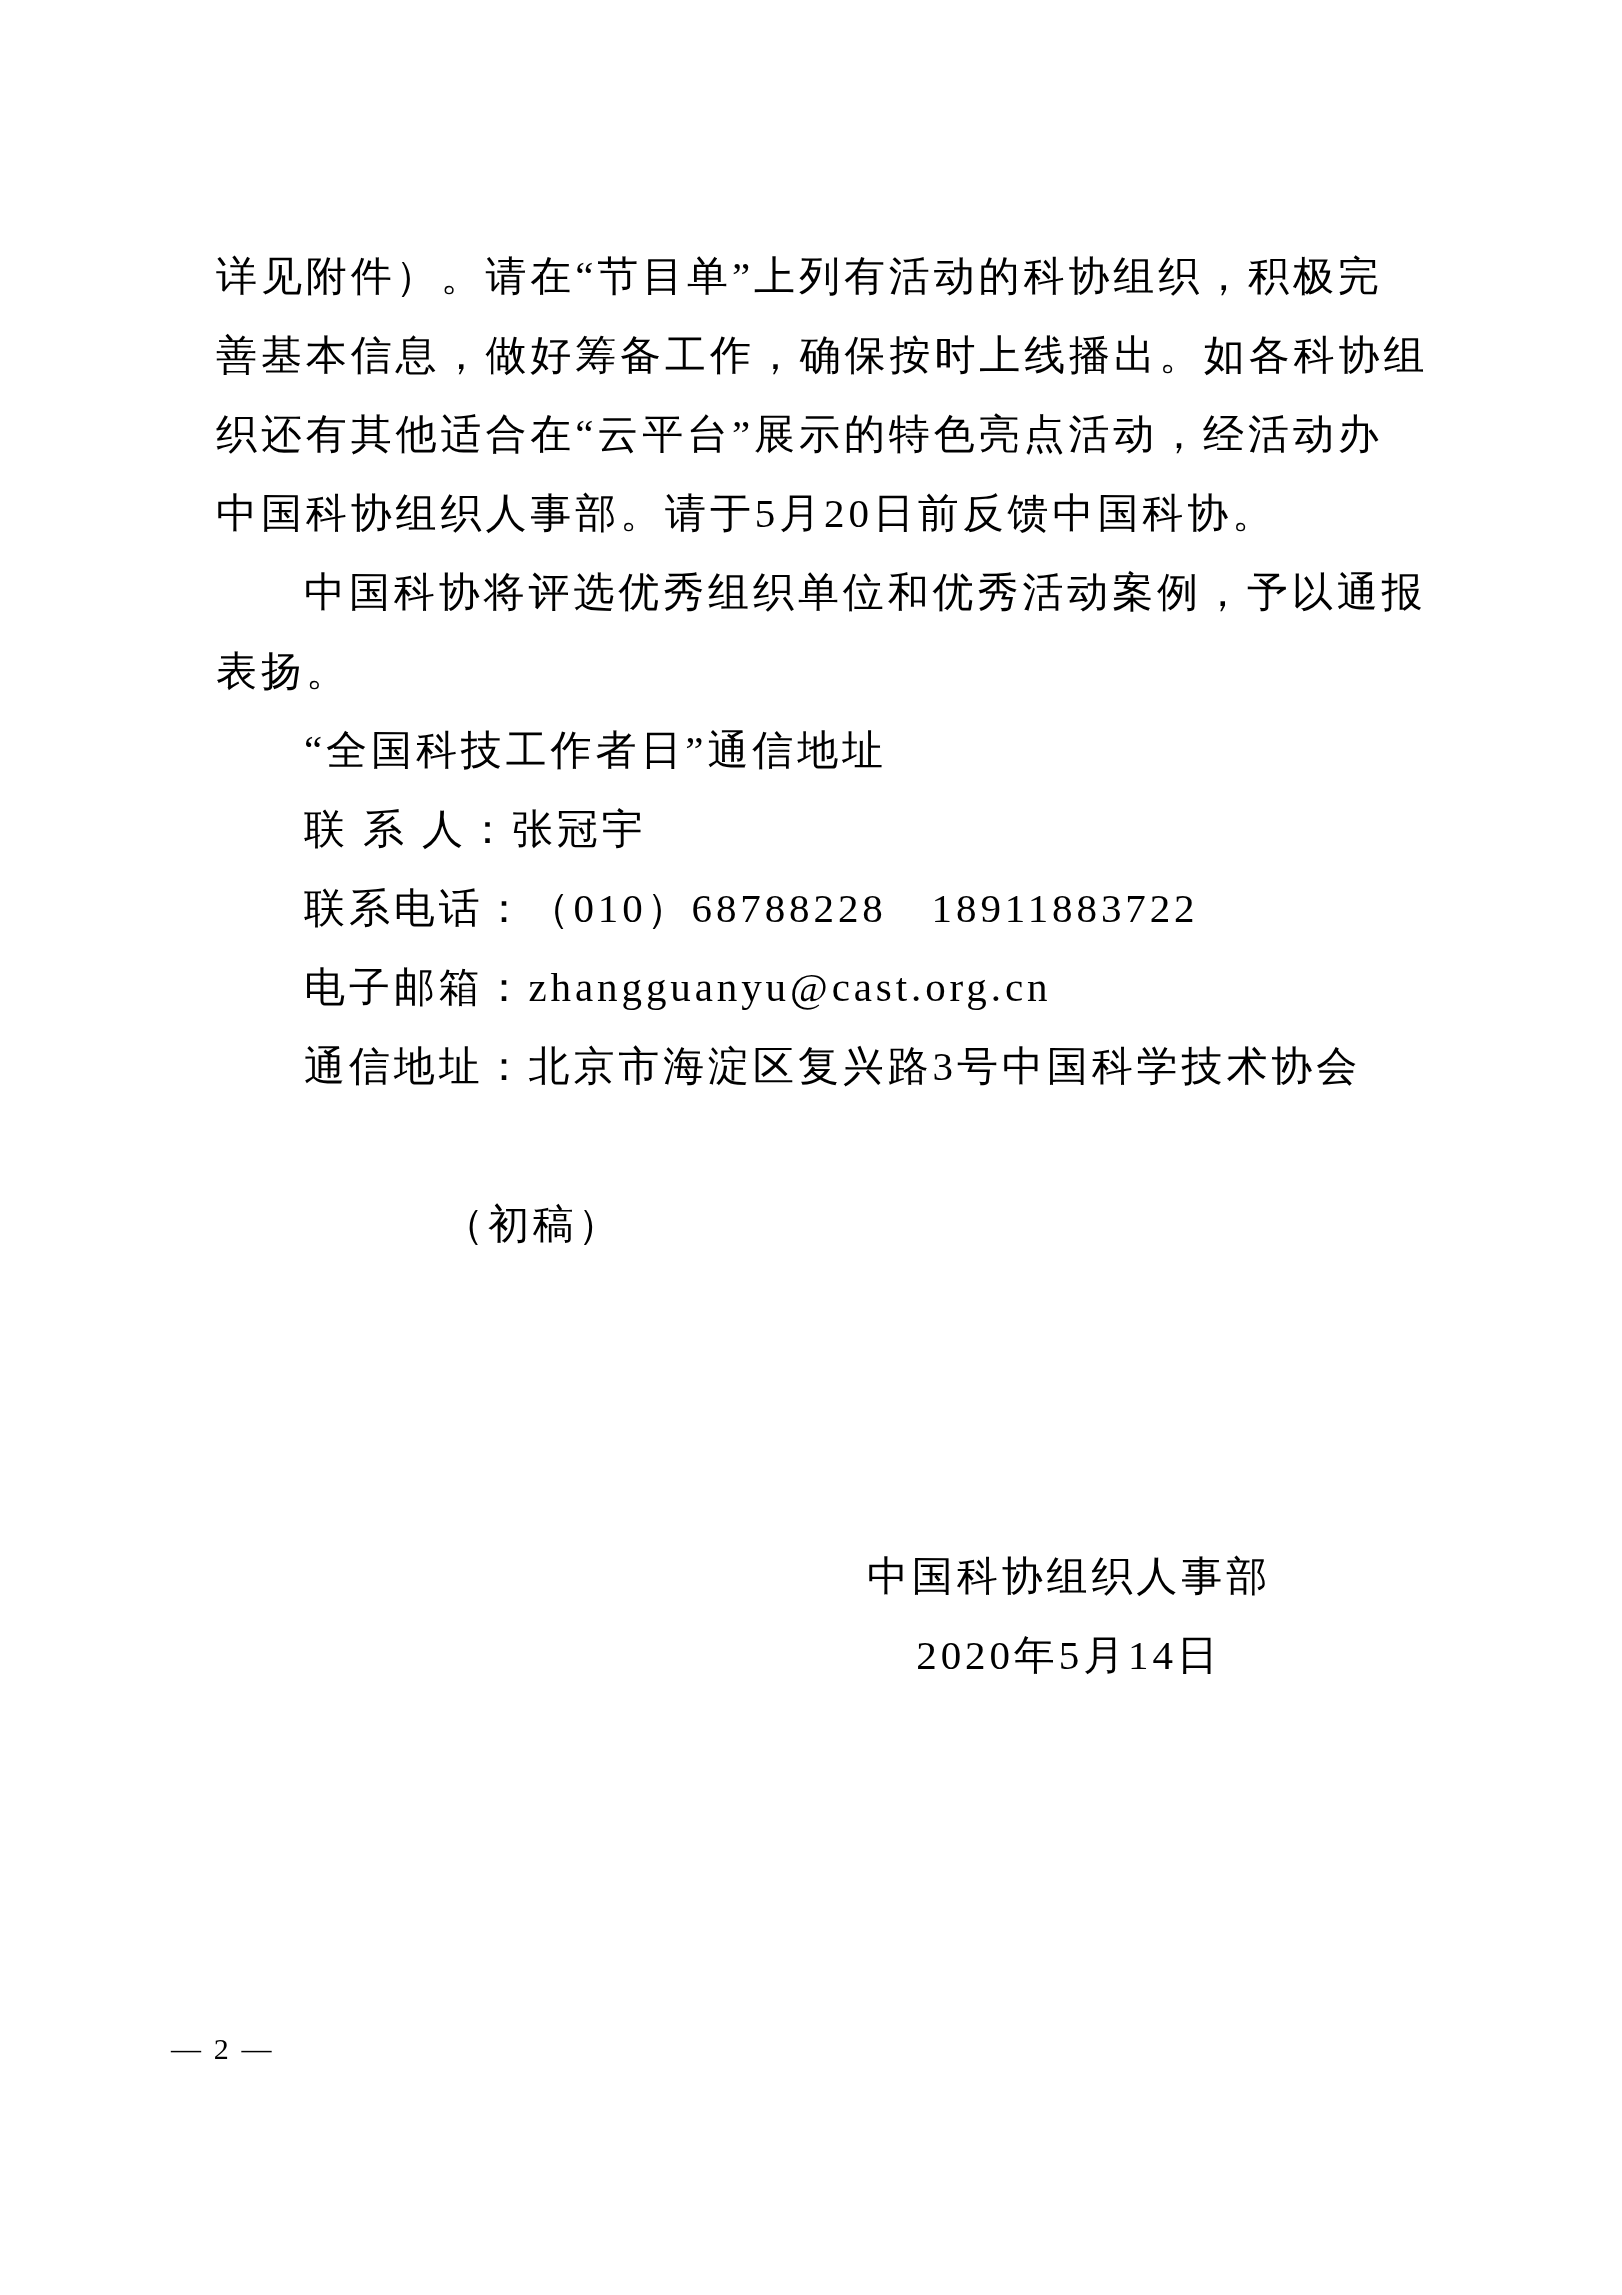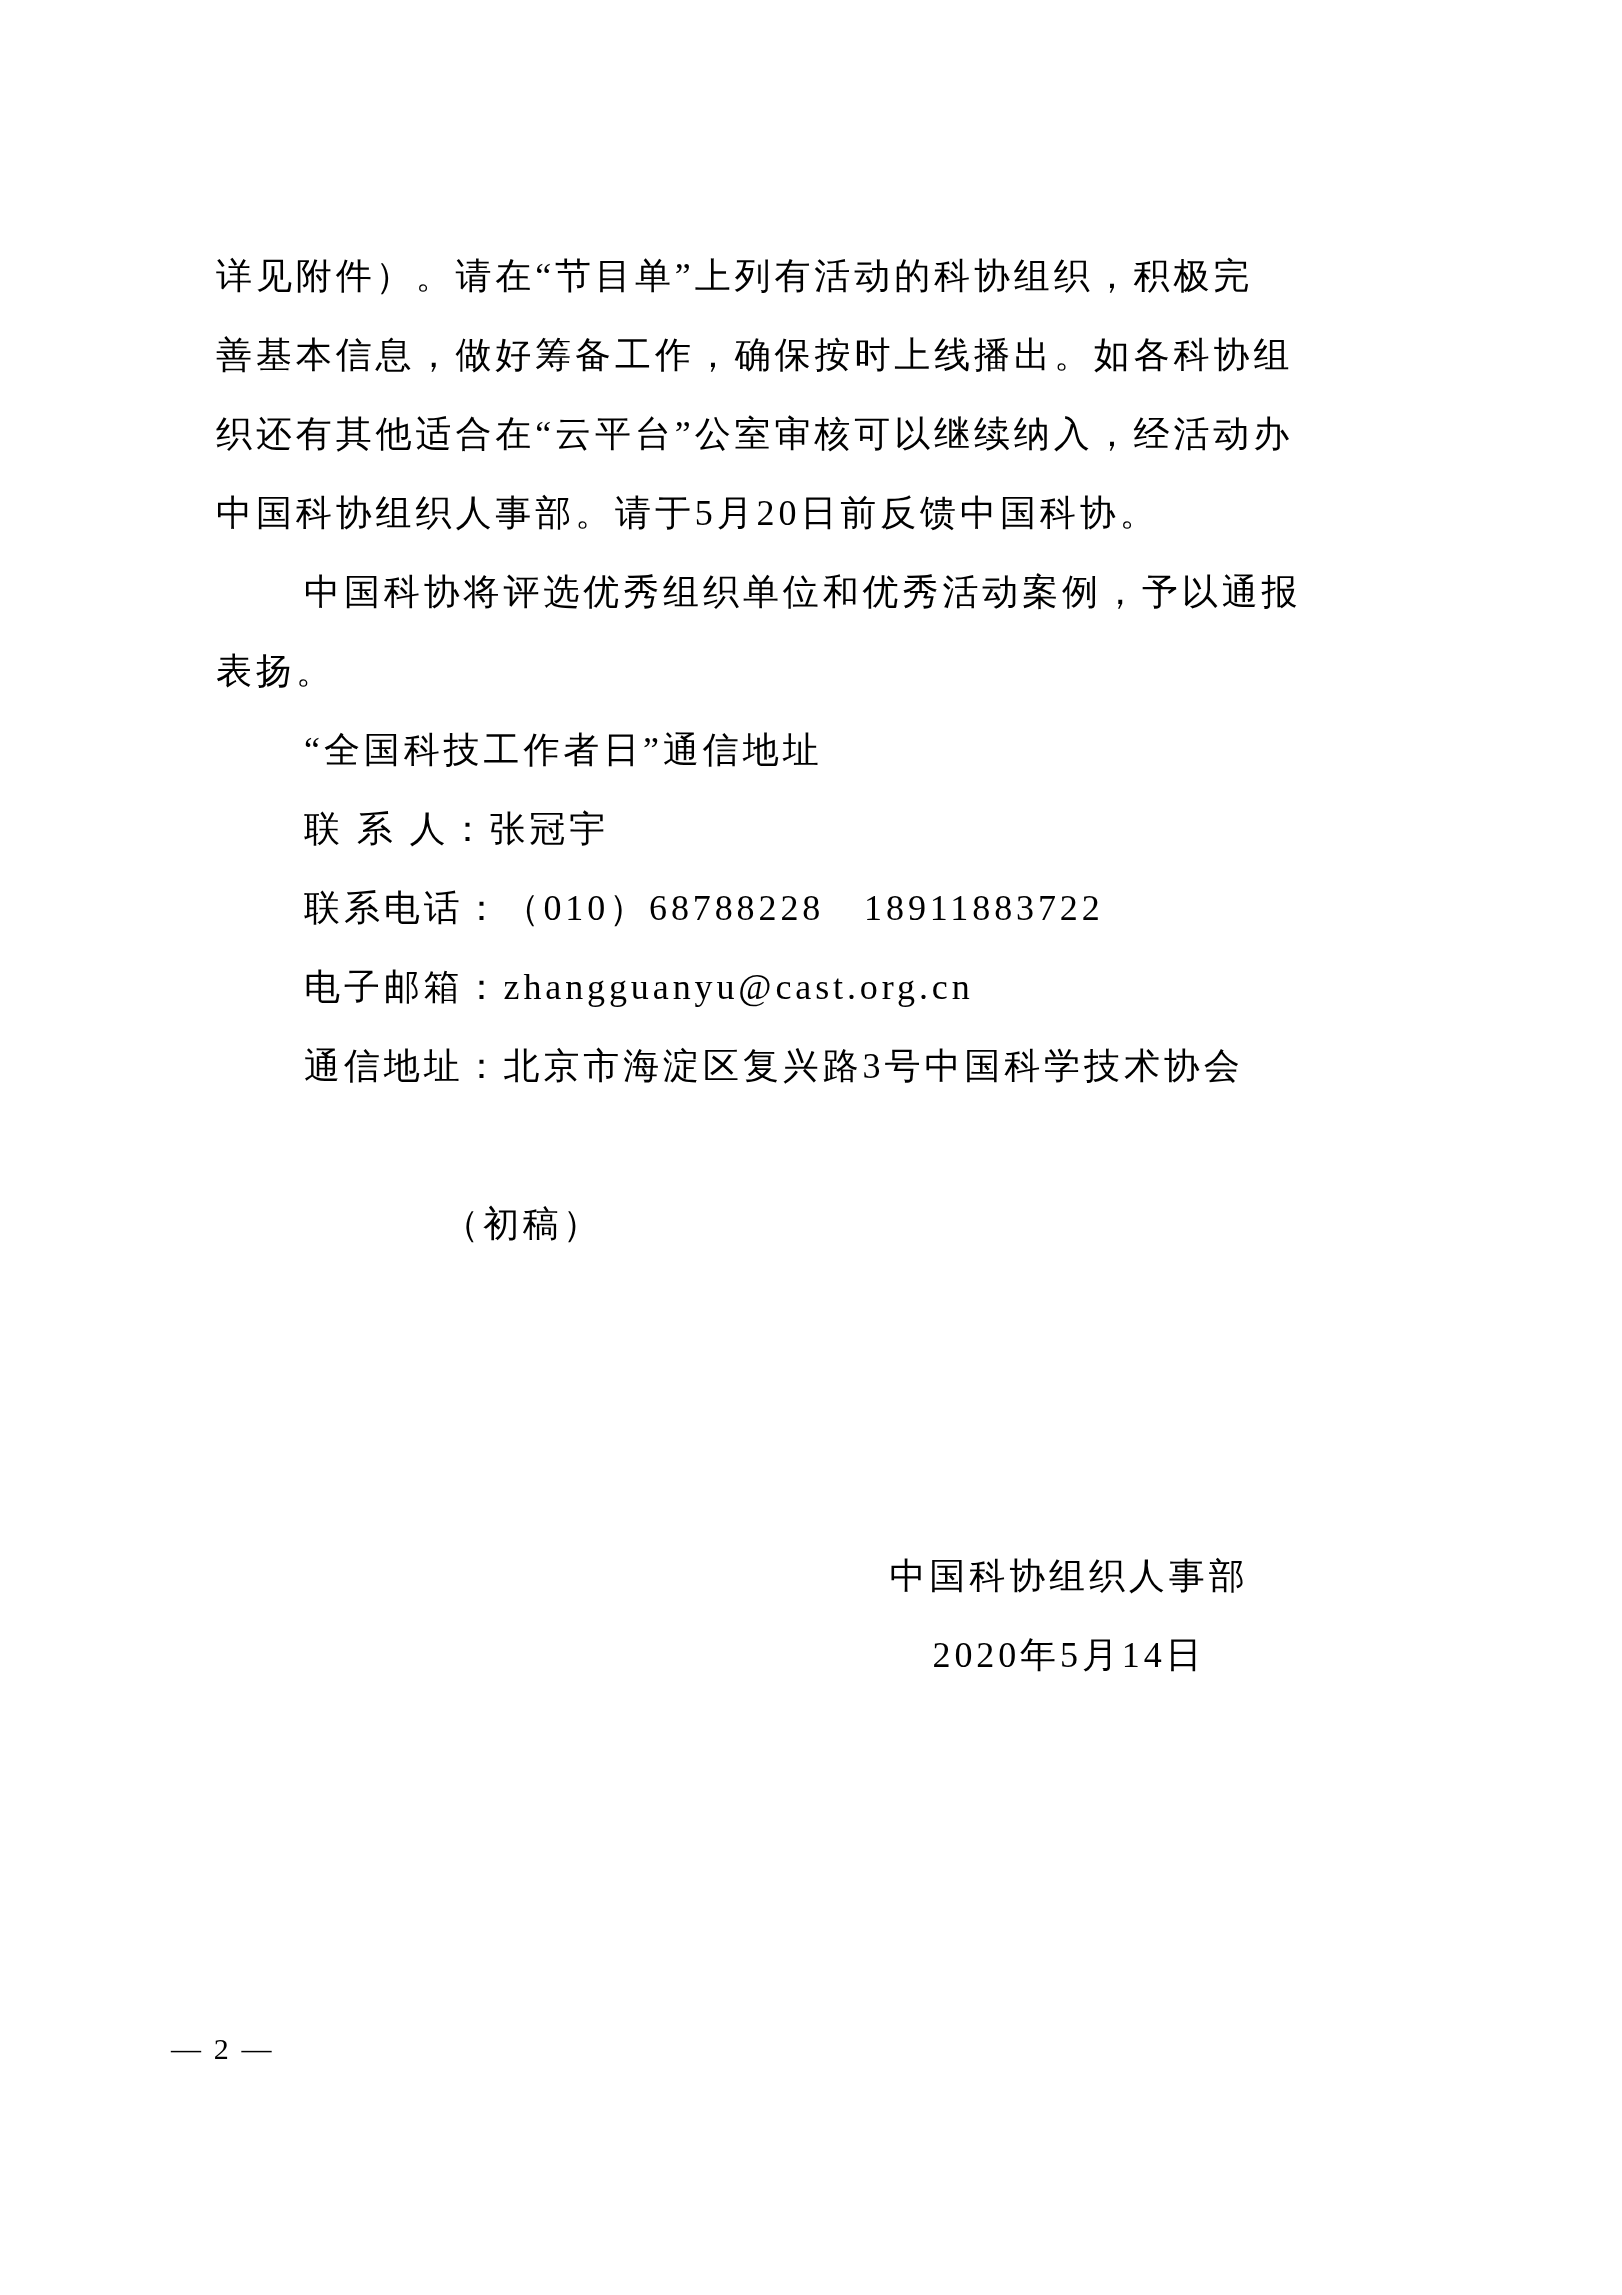--- a/index.html
+++ b/index.html
@@ -18,21 +18,21 @@
   }
   .content {
     position: absolute;
     left: 216px;
     top: 237px;
     width: 1204px;
   }
   .doc-line {
     height: 79px;
     line-height: 79px;
-    font-size: 36px;
+    font-size: 41px;
     letter-spacing: 3.9px;
     white-space: pre;
     color: #000000;
   }
   .indent {
     padding-left: 88px;
   }
   .draft-indent {
     padding-left: 227px;
   }
@@ -63,21 +63,21 @@
   }
 </style>
 </head>
 <body>
 
 <div class="page">
 
   <div class="content">
     <div class="doc-line">详见附件）。请在“节目单”上列有活动的科协组织，积极完</div>
     <div class="doc-line">善基本信息，做好筹备工作，确保按时上线播出。如各科协组</div>
-    <div class="doc-line">织还有其他适合在“云平台”公室审核可以继续纳入，经活动办</div>
+    <div class="doc-line">织还有其他适合在“云平台”展示的特色亮点活动，经活动办</div>
     <div class="doc-line">中国科协组织人事部。请于5月20日前反馈中国科协。</div>
 
     <div class="doc-line indent">中国科协将评选优秀组织单位和优秀活动案例，予以通报</div>
     <div class="doc-line">表扬。</div>
 
 
     <div class="doc-line indent">“全国科技工作者日”通信地址</div>
     <div class="doc-line indent">联 系 人：张冠宇</div>
     <div class="doc-line indent">联系电话：（010）68788228　18911883722</div>
     <div class="doc-line indent">电子邮箱：zhangguanyu@cast.org.cn</div>

